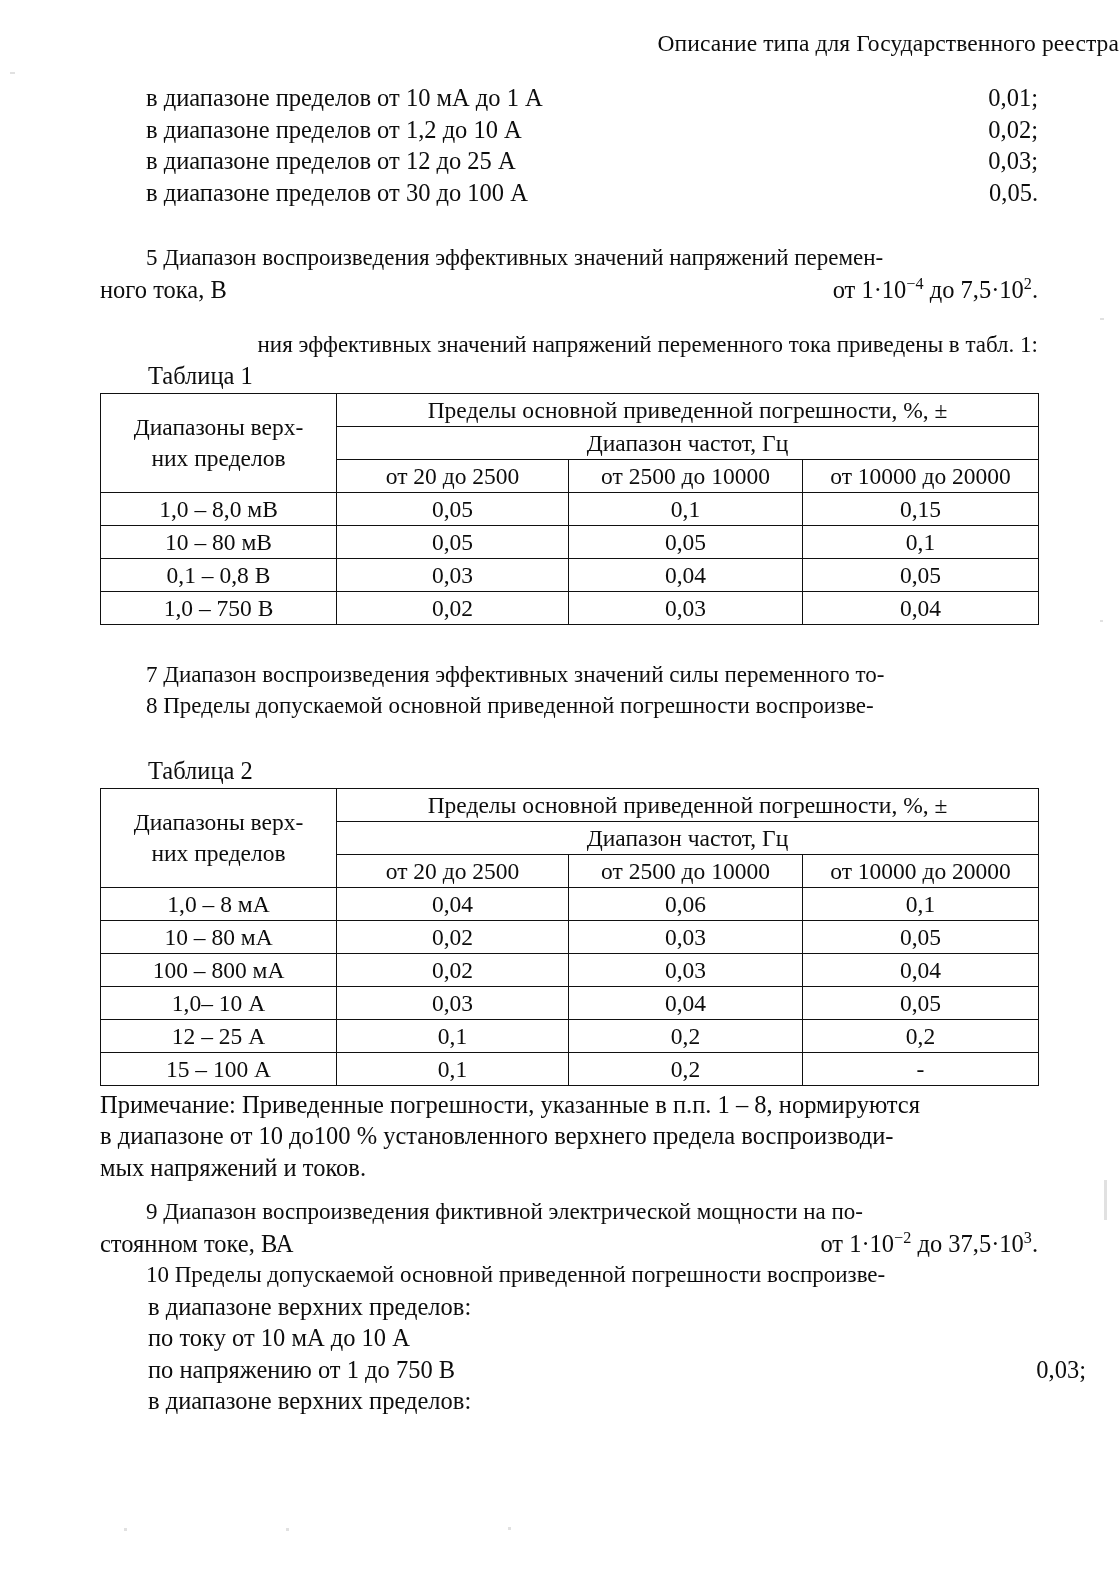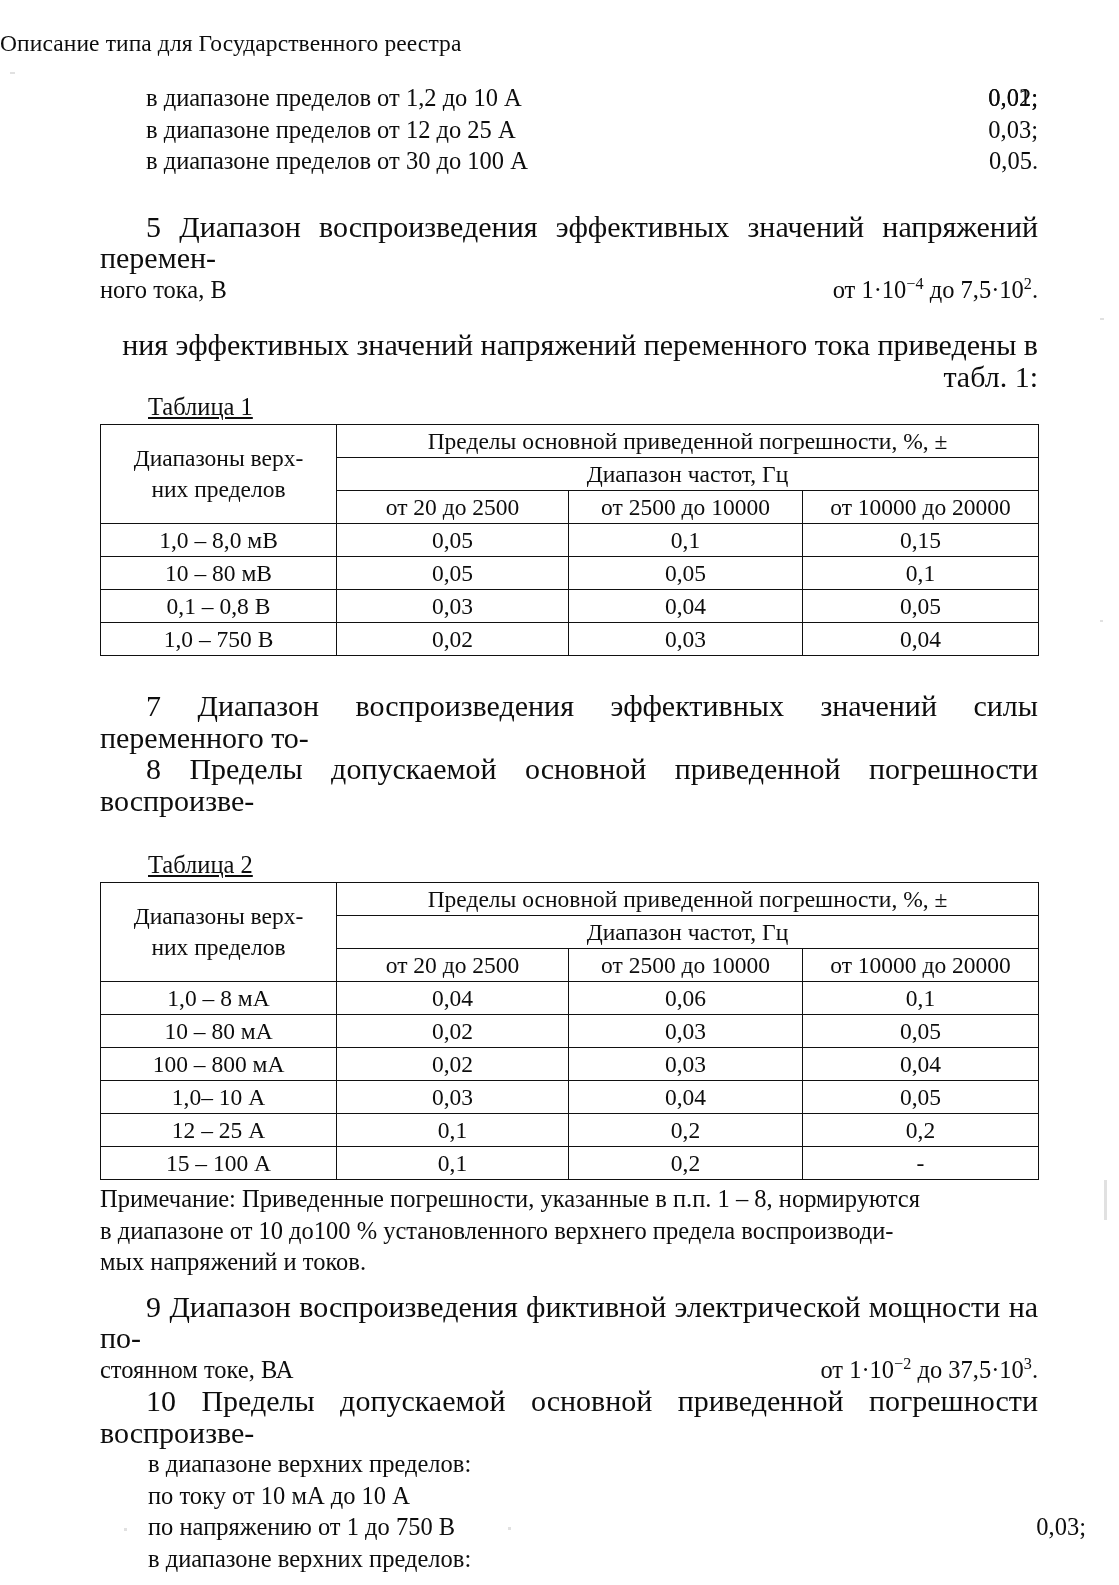--- a/index.html
+++ b/index.html
@@ -24,35 +24,35 @@
     height: 1585px;
     box-sizing: border-box;
     padding: 0;
   }
 
   .running-head {
     position: absolute;
     left: 0;
     top: 30px;
     width: 1119px;
-    text-align: left;
+    text-align: right;
     font-size: 23.5px;
     letter-spacing: 0.1px;
   }
 
   .content {
     position: absolute;
     left: 100px;
     top: 82px;
     width: 938px;
   }
 
   
   .para {
-    font-size: 30px;
+    font-size: 23px;
     line-height: 31.5px;
     text-align: justify;
     text-justify: inter-word;
     margin: 0;
   }
   .para.indent {
     text-indent: 46px;
   }
   .para.tight {
     text-align: right;
@@ -81,21 +81,20 @@
   }
 
   .spacer-sm { height: 13px; }
   .spacer-md { height: 24px; }
   .spacer-lg { height: 34px; }
 
   .tbl-caption {
     font-size: 24.5px;
     line-height: 30px;
     margin: 0 0 2px 48px;
-    text-decoration: underline;
   }
 
   
   table.grid {
     border-collapse: collapse;
     width: 938px;
     table-layout: fixed;
     font-size: 23.5px;
     line-height: 26px;
   }
@@ -159,20 +158,21 @@
   <div class="speck" style="left:124px; top:1528px;width:3px; height:3px;"></div>
   <div class="speck" style="left:286px; top:1528px;width:3px; height:3px;"></div>
   <div class="speck" style="left:508px; top:1527px;width:3px; height:3px;"></div>
 
   <div class="running-head">Описание типа для Государственного реестра</div>
 
   <div class="content">
 
     <div style="margin-left:46px; width:892px;">
       <div class="leader-row">
+        <span class="lbl">в диапазоне пределов от 10 мА до 1 А</span>
         <span class="val">0,01;</span>
       </div>
       <div class="leader-row">
         <span class="lbl">в диапазоне пределов от 1,2 до 10 А</span>
         <span class="val">0,02;</span>
       </div>
       <div class="leader-row">
         <span class="lbl">в диапазоне пределов от 12 до 25 А</span>
         <span class="val">0,03;</span>
       </div>

